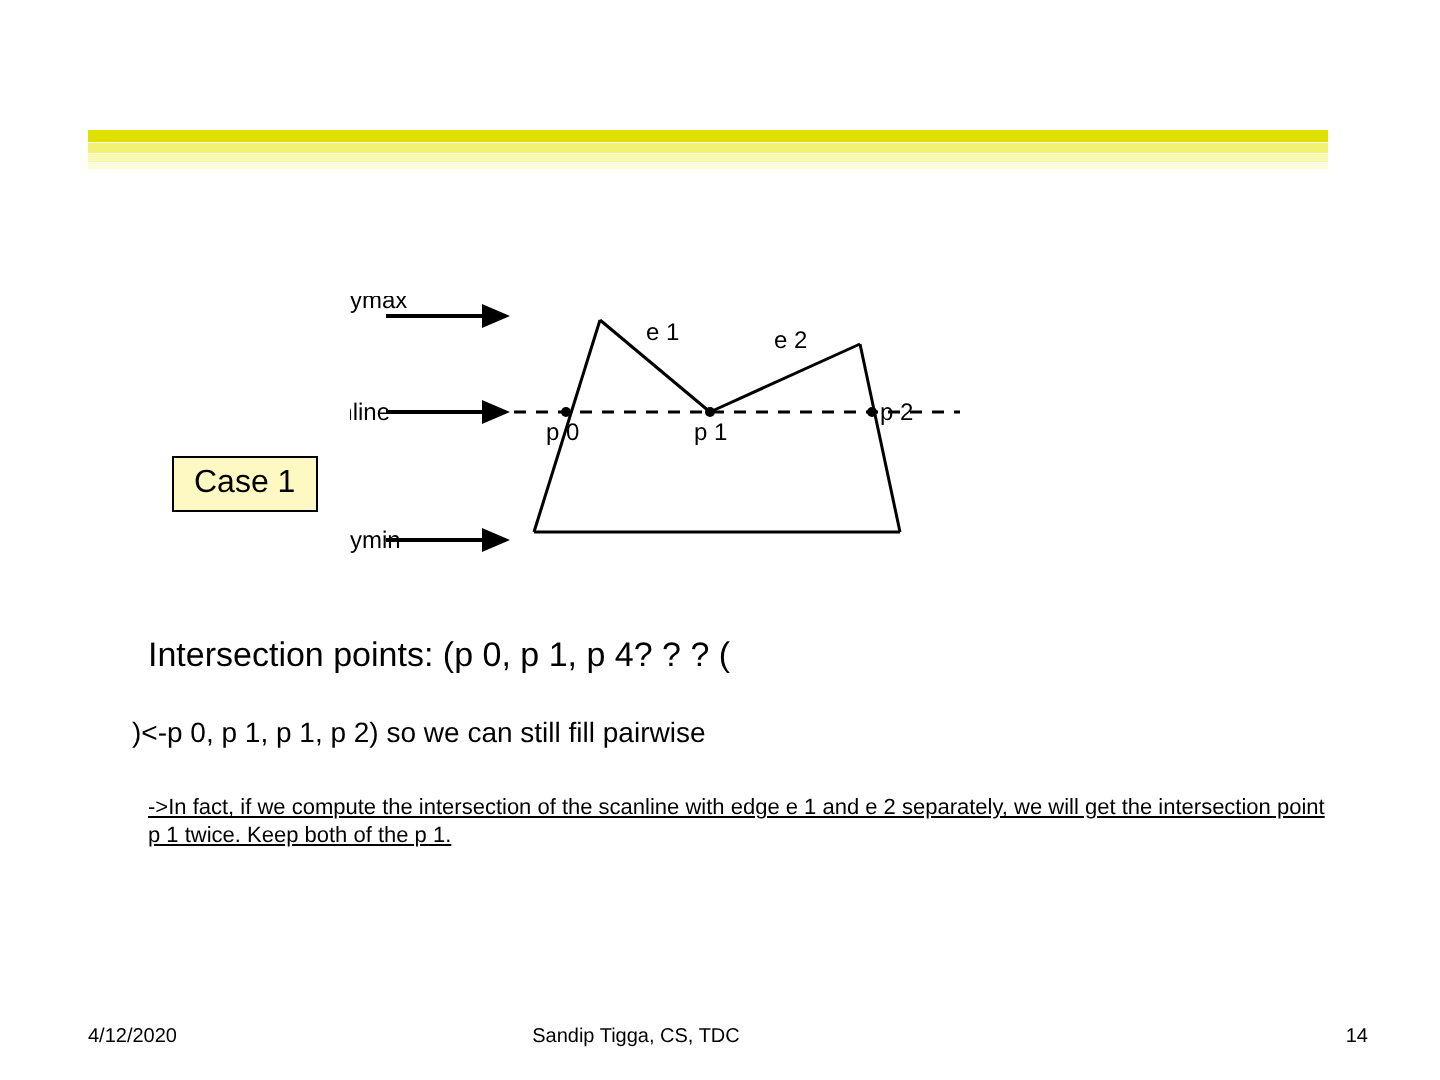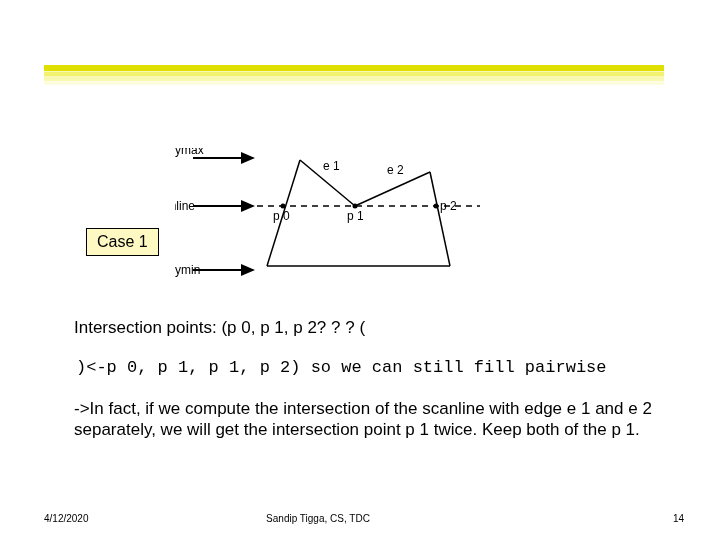--- a/index.html
+++ b/index.html
@@ -73,31 +73,31 @@
   }
   .para1 {
     position: absolute;
     top: 318px;
     left: 74px;
     font-size: 17px;
   }
   .para2 {
     position: absolute;
     top: 358px;
-    left: 76px;
-    font-size: 17px;
-    font-family: Liberation Mono, monospace;
+    left: 66px;
+    font-size: 14px;
   }
   .para3 {
     position: absolute;
     top: 398px;
     left: 74px;
     width: 590px;
-    font-size: 17px;
+    font-size: 11px;
     line-height: 1.25;
+    text-decoration: underline;
   }
   .footer-left {
     position: absolute;
     bottom: 16px;
     left: 44px;
     font-size: 10px;
   }
   .footer-center {
     position: absolute;
     bottom: 16px;
@@ -173,20 +173,20 @@
       <text class="dlabel" x="98" y="72">p 0</text>
       <text class="dlabel" x="172" y="72">p 1</text>
       <text class="dlabel" x="265" y="62">p 2</text>
     </svg>
   </div>
 
   <div class="case-box">
     <span>Case 1</span>
   </div>
 
-  <div class="para1">Intersection points: (p 0, p 1, p 2? ? ? (</div>
+  <div class="para1">Intersection points: (p 0, p 1, p 4? ? ? (</div>
   <div class="para2">)&lt;-p 0, p 1, p 1, p 2) so we can still fill pairwise</div>
   <div class="para3">-&gt;In fact, if we compute the intersection of the scanline with edge e 1 and e 2 separately, we will get the intersection point p 1 twice. Keep both of the p 1.</div>
 
   <div class="footer-left">4/12/2020</div>
   <div class="footer-center">Sandip Tigga, CS, TDC</div>
   <div class="footer-right">14</div>
 </div>
 
 </body></html>

